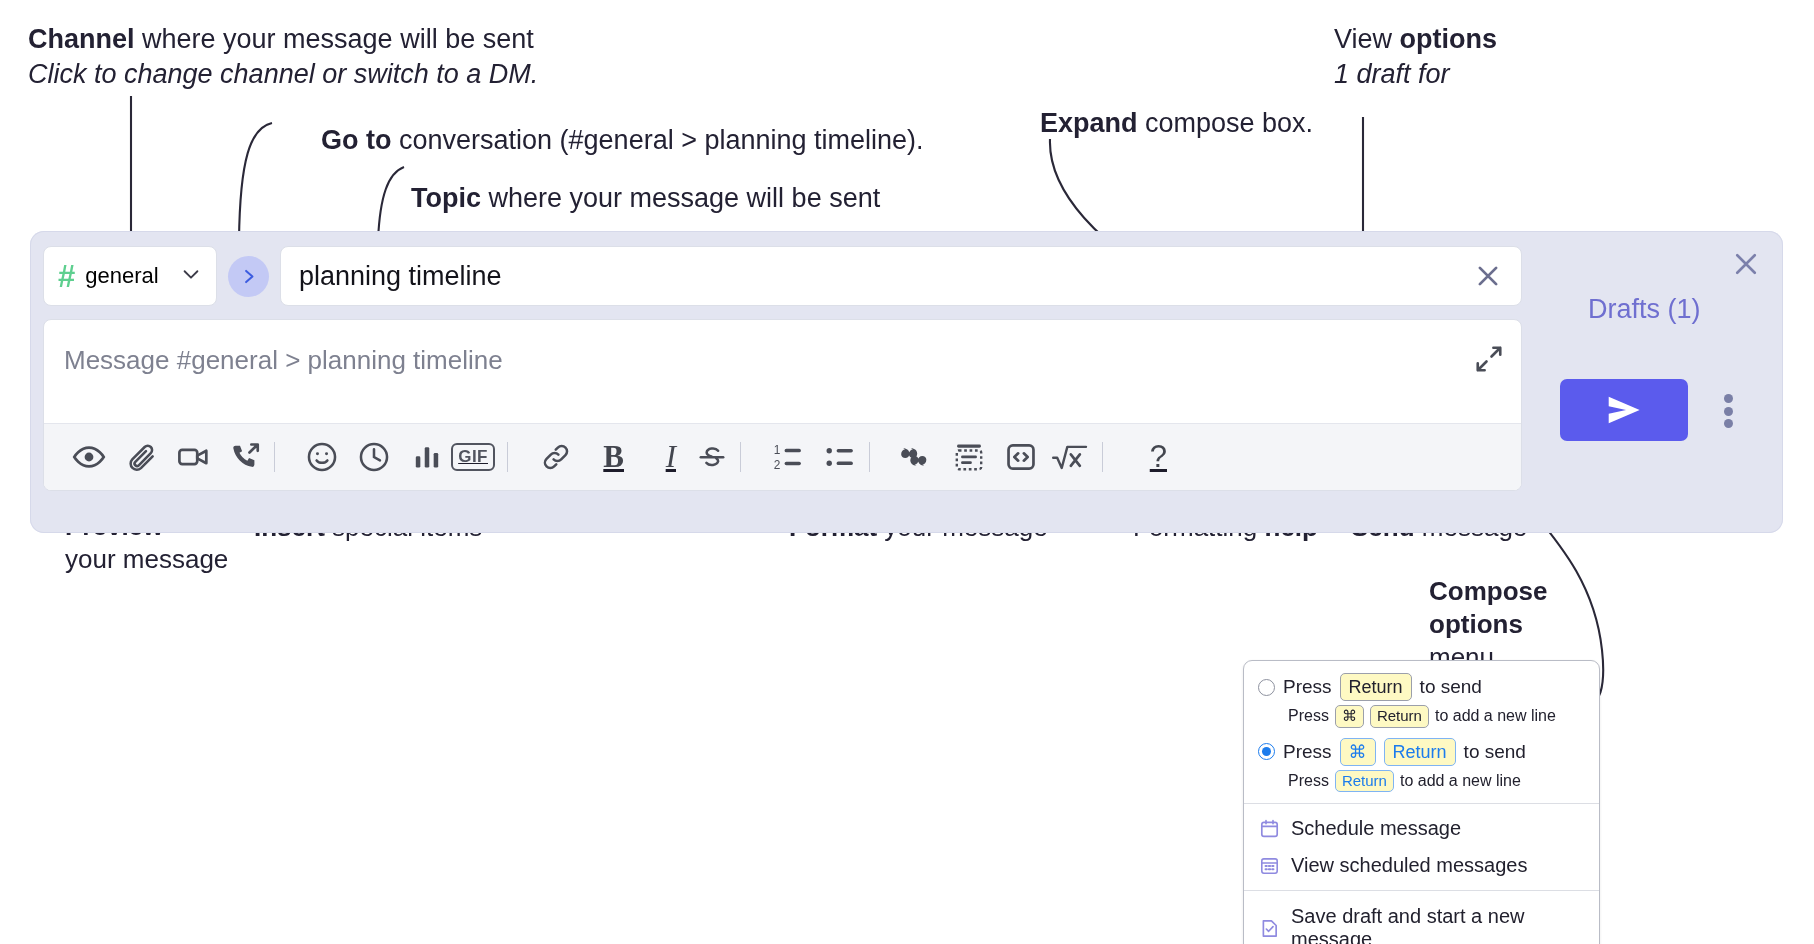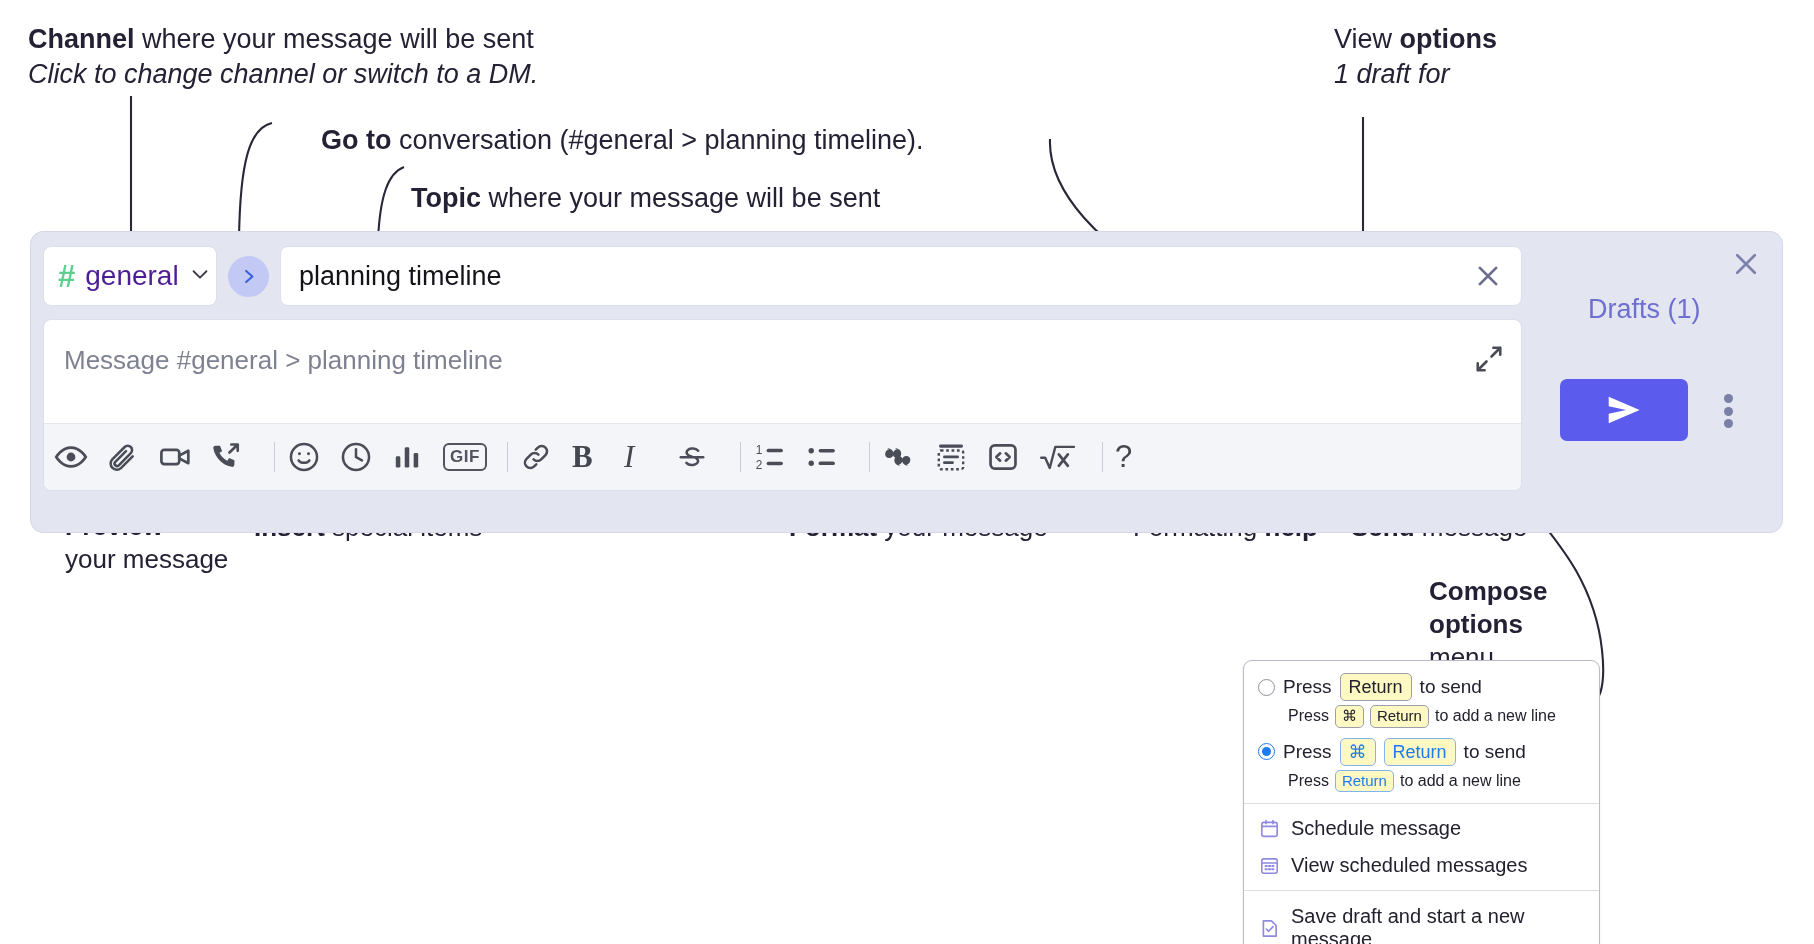--- a/index.html
+++ b/index.html
@@ -32,21 +32,21 @@
   .compose-left{
     position:absolute;left:13px;top:12px;width:1479px;
   }
   
   .hdr{display:flex;align-items:center;gap:0px;height:66px;}
   .chan-select{
     width:174px;height:60px;background:#fff;border:1px solid #dcdfe8;border-radius:8px;
     display:flex;align-items:center;gap:10px;padding:0 14px;box-sizing:border-box;
   }
   .hash{color:#5ecf8f;font-size:31px;font-weight:700;line-height:1;}
-  .chan-name{font-size:28px;color:#4c1d95;}
+  .chan-name{font-size:22px;color:#000000;}
   .chev{margin-left:auto;}
   .goto-btn{
     width:41px;height:41px;border-radius:50%;background:#c3c9f5;
     display:flex;align-items:center;justify-content:center;margin:0 11px;flex:none;
   }
   .topic-box{
     flex:1;height:60px;background:#fff;border:1px solid #dcdfe8;border-radius:8px;
     display:flex;align-items:center;padding:0 16px 0 18px;box-sizing:border-box;
   }
   .topic-val{font-size:27px;color:#13131a;flex:1;}
@@ -57,21 +57,21 @@
     margin-top:10px;background:#fff;border:1px solid #dcdfe8;border-radius:8px;overflow:hidden;
   }
   .msgfield{height:103px;position:relative;}
   .placeholder{position:absolute;left:20px;top:25px;font-size:26px;color:#7e8190;}
   .expand-ic{position:absolute;right:17px;top:24px;}
 
   .toolbar{
     height:66px;background:#f4f5f8;border-top:1px solid #e4e6ed;
     display:flex;align-items:center;padding:0 10px;gap:0;
   }
-  .tb{width:52px;height:52px;display:flex;align-items:center;justify-content:flex-start;flex:none;}
+  .tb{width:52px;height:52px;display:flex;align-items:center;justify-content:flex-end;flex:none;text-decoration:underline;}
   .sep{width:1px;height:30px;background:#c9ccd8;margin:0 12px;flex:none;}
   .gifbox{
     border:2.4px solid #51545f;border-radius:6px;padding:1px 5px;font-size:17px;font-weight:700;
     color:#51545f;letter-spacing:.5px;line-height:1.25;
   }
   .bold-g{font-size:31px;font-weight:700;color:#43464f;font-family:"Liberation Serif",serif;}
   .ital-g{font-size:31px;font-style:italic;color:#43464f;font-family:"Liberation Serif",serif;}
   .qm{font-size:31px;color:#43464f;}
 
   
@@ -124,20 +124,23 @@
   </div>
 
   <div class="anno a-lg" style="left:281px;top:123px;margin-left:40px;">
     <b>Go to</b><span> conversation (#general &gt; planning timeline).</span>
   </div>
 
   <div class="anno a-lg" style="left:411px;top:149px;margin-top:32px;">
     <b>Topic</b><span> where your message will be sent</span>
   </div>
 
+  <div class="anno a-lg" style="left:1040px;top:106px;">
+    <b>Expand</b><span> compose box.</span>
+  </div>
 
   <div class="anno a-lg" style="left:1334px;top:22px;">
     <div><span>View </span><b>options</b></div>
     <div><i>1 draft for</i></div>
   </div>
 
   <div class="anno a-md" style="left:25px;top:510px;">
     <div><b>Preview</b></div>
     <div><span>your message</span></div>
   </div>

